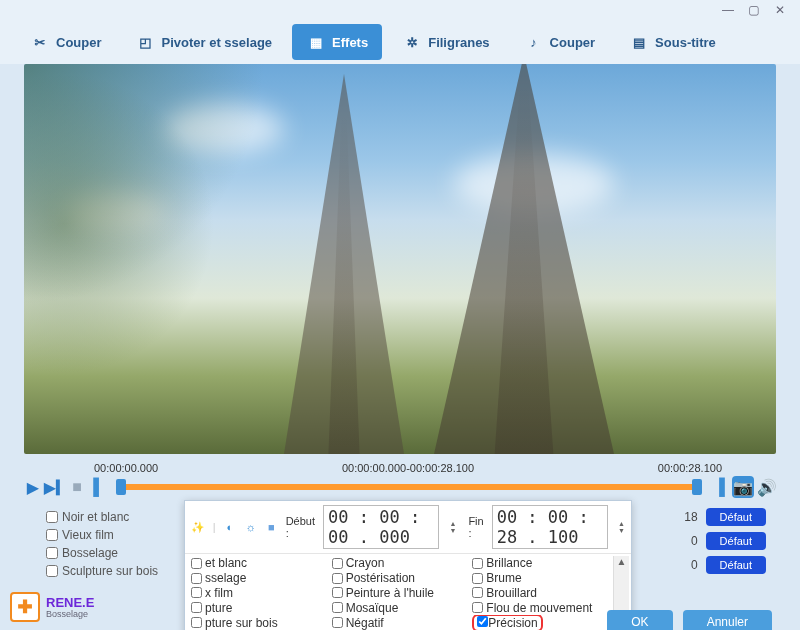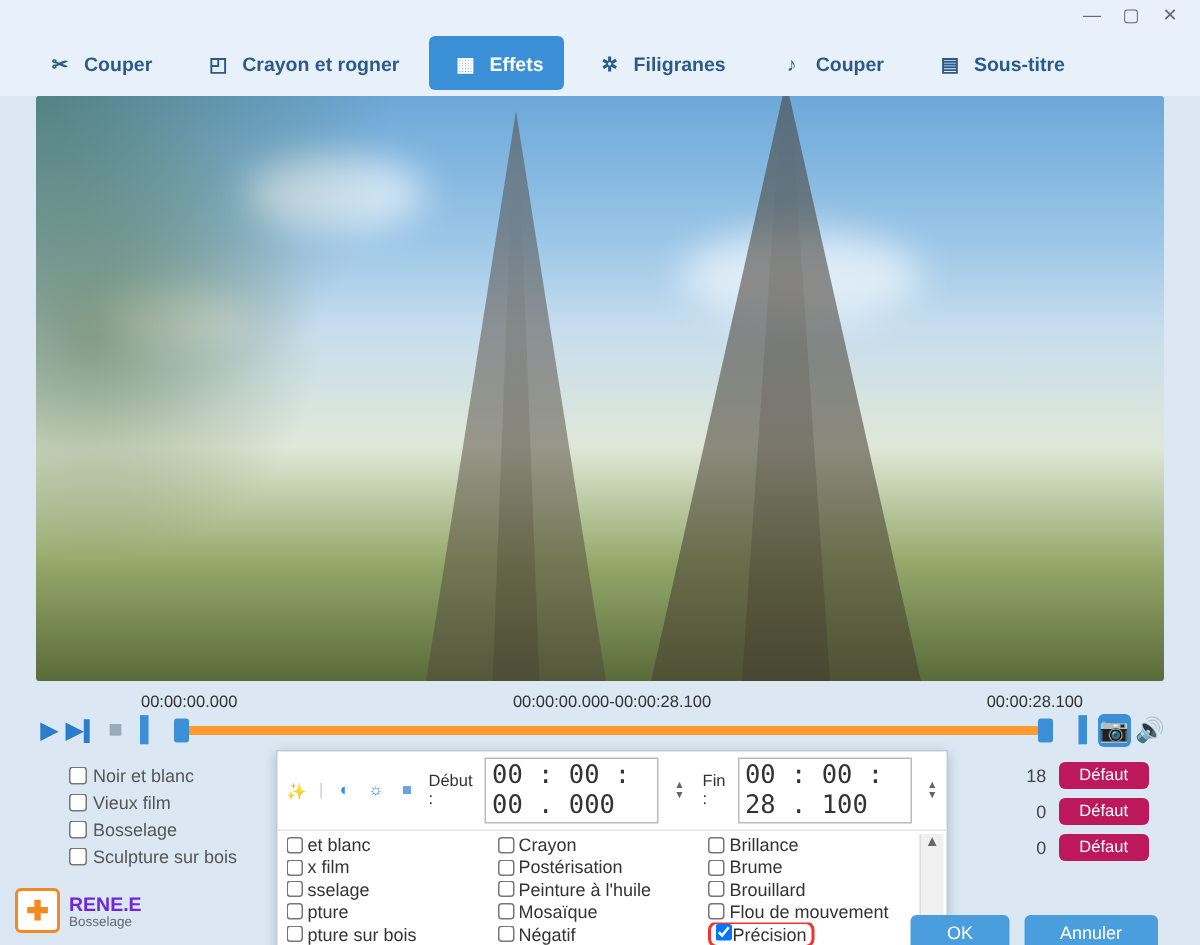--- a/index.html
+++ b/index.html
@@ -34,21 +34,21 @@
 .slider-handle.lh { left: 0; }
 .slider-handle.rh { right: 0; }
 .cam-btn { width: 22px; height: 22px; background: #3b8fd6; border-radius: 4px; display: inline-flex; justify-content: center; align-items: center; color: #fff; }
 
 .lower { position: relative; margin-top: 6px; height: 140px; }
 .bg-lists { position: absolute; left: 46px; top: 4px; font-size: 12px; color: #555; }
 .bg-lists label { display: flex; align-items: center; gap: 4px; height: 18px; }
 .bg-lists input[type=checkbox] { width: 12px; height: 12px; }
 .bg-right { position: absolute; right: 34px; top: 4px; display: flex; flex-direction: column; gap: 6px; align-items: flex-end; }
 .bg-right-row { display: flex; align-items: center; gap: 8px; font-size: 12px; color: #444; }
-.default-btn { background: #be185d; color: #fff; border: none; border-radius: 4px; padding: 3px 14px; font-size: 11px; }
+.default-btn { background: #1d4ed8; color: #fff; border: none; border-radius: 4px; padding: 3px 14px; font-size: 11px; }
 
 .popup { position: absolute; left: 184px; top: -4px; width: 448px; background: #fff; border: 1px solid #bcd; box-shadow: 0 2px 8px rgba(0,0,0,0.2); }
 .popup-top { display: flex; align-items: center; padding: 4px 6px; gap: 8px; border-bottom: 1px solid #e5e5e5; font-size: 11px; color: #333; }
 .popup-top .icon-cell { width: 22px; height: 20px; display: inline-flex; justify-content: center; align-items: center; color: #3b8fd6; }
 .time-input { border: 1px solid #bbb; padding: 1px 4px; font-size: 17px; font-family: monospace; }
 .updown { display: inline-flex; flex-direction: column; font-size: 7px; line-height: 7px; color: #666; margin-left: 2px; }
 .popup-body { display: flex; padding: 2px 2px 2px 6px; height: 78px; font-size: 12px; color: #333; }
 .pcol { flex: 1; display: flex; flex-direction: column; }
 .pcol label { display: flex; align-items: center; gap: 3px; height: 15px; white-space: nowrap; overflow: hidden; }
 .pcol input[type=checkbox] { width: 11px; height: 11px; }
@@ -77,21 +77,21 @@
   <span class="win-btn">✕</span>
 </div>
 
 <div class="tabs">
   <div class="tab">
       <span class="tab-icon">✂</span>
       <span>Couper</span>
     </div>
   <div class="tab">
       <span class="tab-icon">◰</span>
-      <span>Crayon et rogner</span>
+      <span>Pivoter et sselage</span>
     </div>
   <div class="tab active">
       <span class="tab-icon">▦</span>
       <span>Effets</span>
     </div>
   <div class="tab">
       <span class="tab-icon">✲</span>
       <span>Filigranes</span>
     </div>
   <div class="tab">
@@ -174,22 +174,22 @@
       <span style="margin-left:4px">Fin :</span>
       <span class="time-input">00 : 00 : 28 . 100</span>
       <span class="updown">
           <span>▲</span>
           <span>▼</span>
         </span>
     </div>
     <div class="popup-body">
       <div class="pcol" id="pcol1">
           <label><input type="checkbox" style="">et blanc</label>
+          <label><input type="checkbox" style="">sselage</label>
           <label><input type="checkbox" style="">x film</label>
-          <label><input type="checkbox" style="">sselage</label>
           <label><input type="checkbox" style="">pture</label>
           <label><input type="checkbox" style="">pture sur bois</label>
         </div>
       <div class="pcol" id="pcol2">
           <label><input type="checkbox" style="">Crayon</label>
           <label><input type="checkbox" style="">Postérisation</label>
           <label><input type="checkbox" style="">Peinture à l'huile</label>
           <label><input type="checkbox" style="">Mosaïque</label>
           <label><input type="checkbox" style="">Négatif</label>
         </div>

